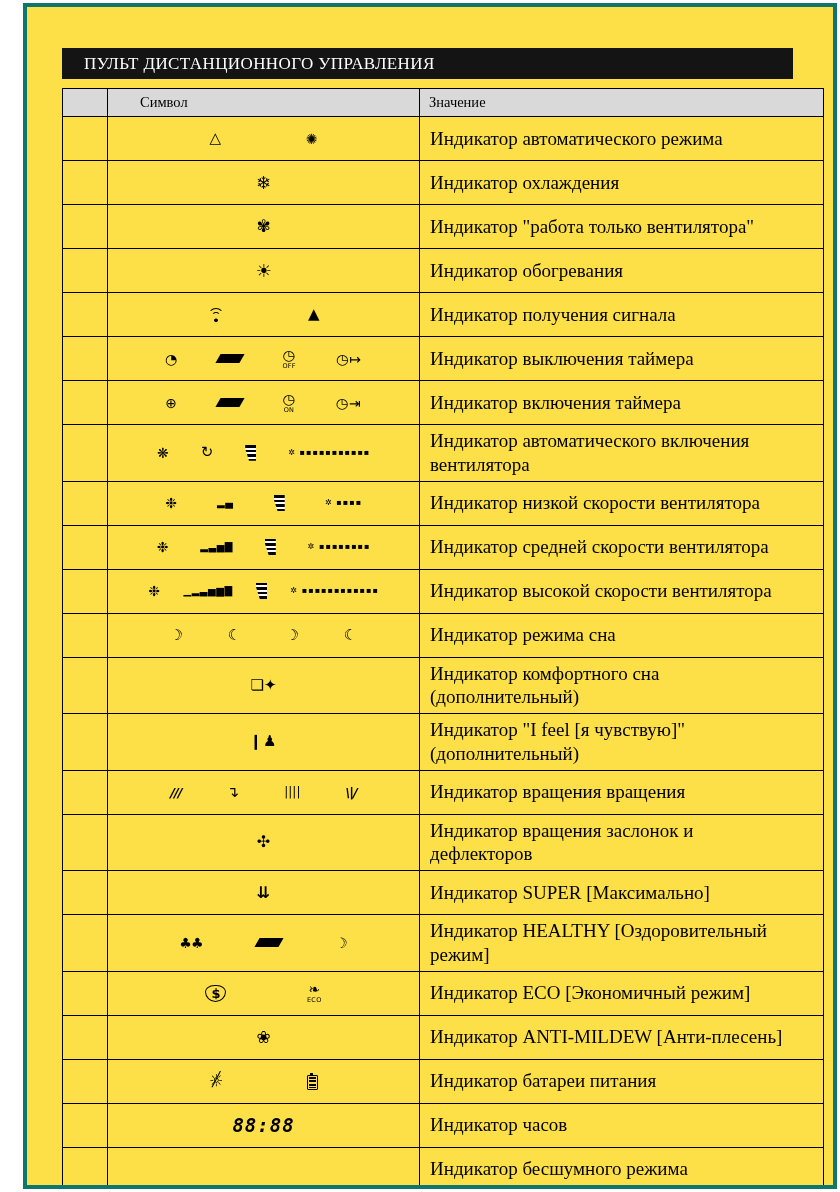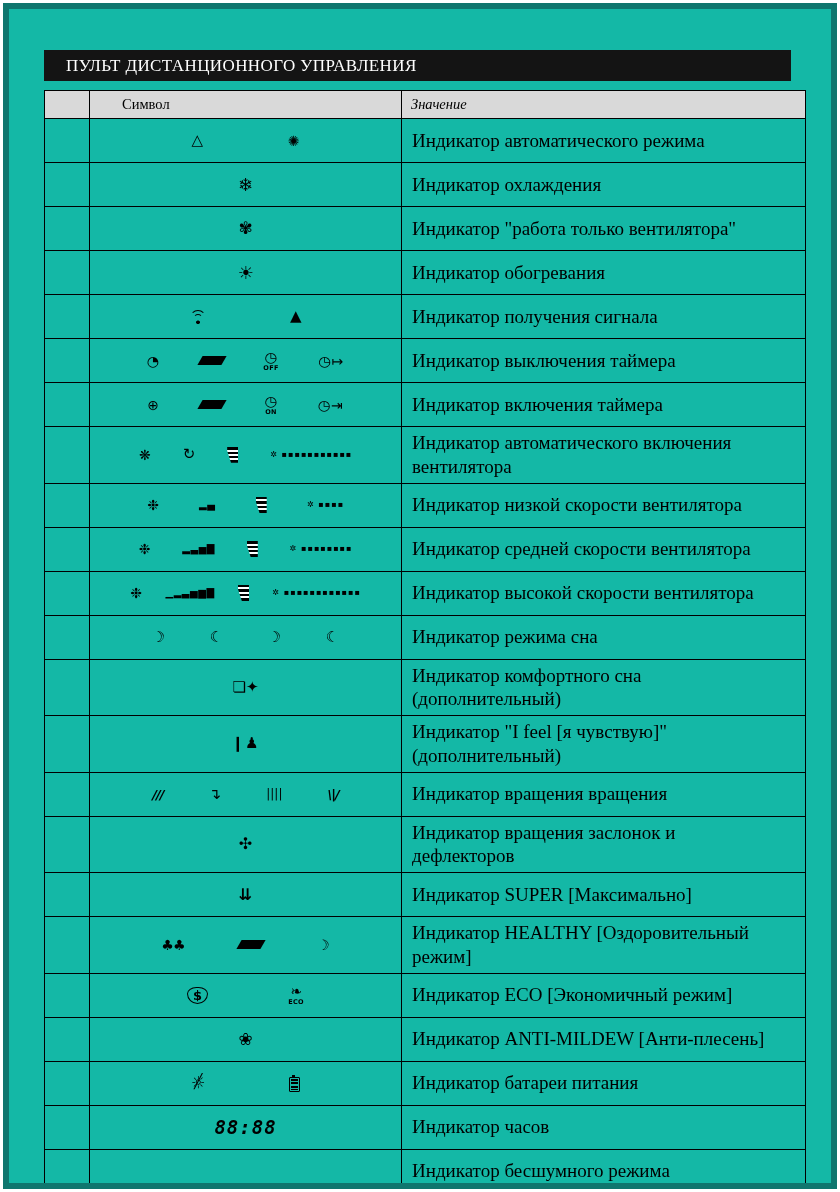--- a/index.html
+++ b/index.html
@@ -1,32 +1,32 @@
 <!DOCTYPE html>
 <html style="--title-bar-bg: #141414; --title-bar-fg: #ffffff; --table-header-bg: #d9d9d9; --bottom-bar-bg: #141414; --border: #000000;"><head>
 <meta charset="utf-8">
 <style>
   html,body{margin:0;padding:0;background:#fff;}
   body{width:840px;height:1192px;position:relative;font-family:"Liberation Serif",serif;color:#000;}
-  .page{position:absolute;inset:3px;border:6px solid #0f766e;background:#14b8a6;overflow:hidden;}
+  .page{position:absolute;inset:3px;border:4px solid #0f766e;background:#fde047;overflow:hidden;margin-left:20px;}
   .title-bar{margin:41px 40px 0 35px;height:31px;background:var(--title-bar-bg,#141414);color:var(--title-bar-fg,#fff);
     display:flex;align-items:center;padding-left:22px;font-size:17px;letter-spacing:.4px;}
   .subtitles{margin:15px 40px 0 55px;font-size:15.5px;line-height:1.35;}
   .sym-table{border-collapse:collapse;margin:9px 40px 0 35px;width:762px;table-layout:fixed;}
   .sym-table th,.sym-table td{border:1px solid var(--border,#000);}
   .sym-table thead th{background:var(--table-header-bg,#d9d9d9);height:25px;font-weight:normal;font-size:14.5px;text-align:left;}
   th.col-num,td.col-num{width:42px;}
   th.col-symbol,td.col-symbol{width:278px;}
   th.col-symbol{padding-left:32px;}
-  th.col-meaning{padding-left:9px;font-style:italic;}
+  th.col-meaning{padding-left:9px;}
   td{height:35px;vertical-align:middle;}
   td.col-meaning{font-size:19px;padding:4px 10px;white-space:pre-line;line-height:1.25;}
   .sym-wrap{display:flex;align-items:center;justify-content:space-evenly;padding:2px 16px;min-height:31px;}
   .sym{display:inline-flex;flex-direction:column;align-items:center;font-family:"DejaVu Sans",sans-serif;font-size:15px;line-height:1;}
-  .sym .sub{display:block;font-size:6.5px;font-weight:bold;letter-spacing:.3px;margin-top:1px;font-family:"DejaVu Sans",sans-serif;text-align:center;}
+  .sym .sub{display:block;font-size:6.5px;font-weight:normal;letter-spacing:.3px;margin-top:1px;font-family:"DejaVu Sans",sans-serif;text-align:center;}
 
   
   .icon-snowflake-icon{font-size:18px}
   .icon-sun-icon{font-size:18px}
   .icon-fan-only-icon{font-size:17px}
   .icon-auto-fan-icon{font-size:14px}
   .icon-fan-swirl-icon,.icon-fan-icon{font-size:14px}
   .icon-rotate-circle-icon{font-size:15px}
   .icon-speed-bars-icon{font-size:10px;letter-spacing:.5px}
   .icon-fan-dots-icon{font-size:8px;letter-spacing:1px}

